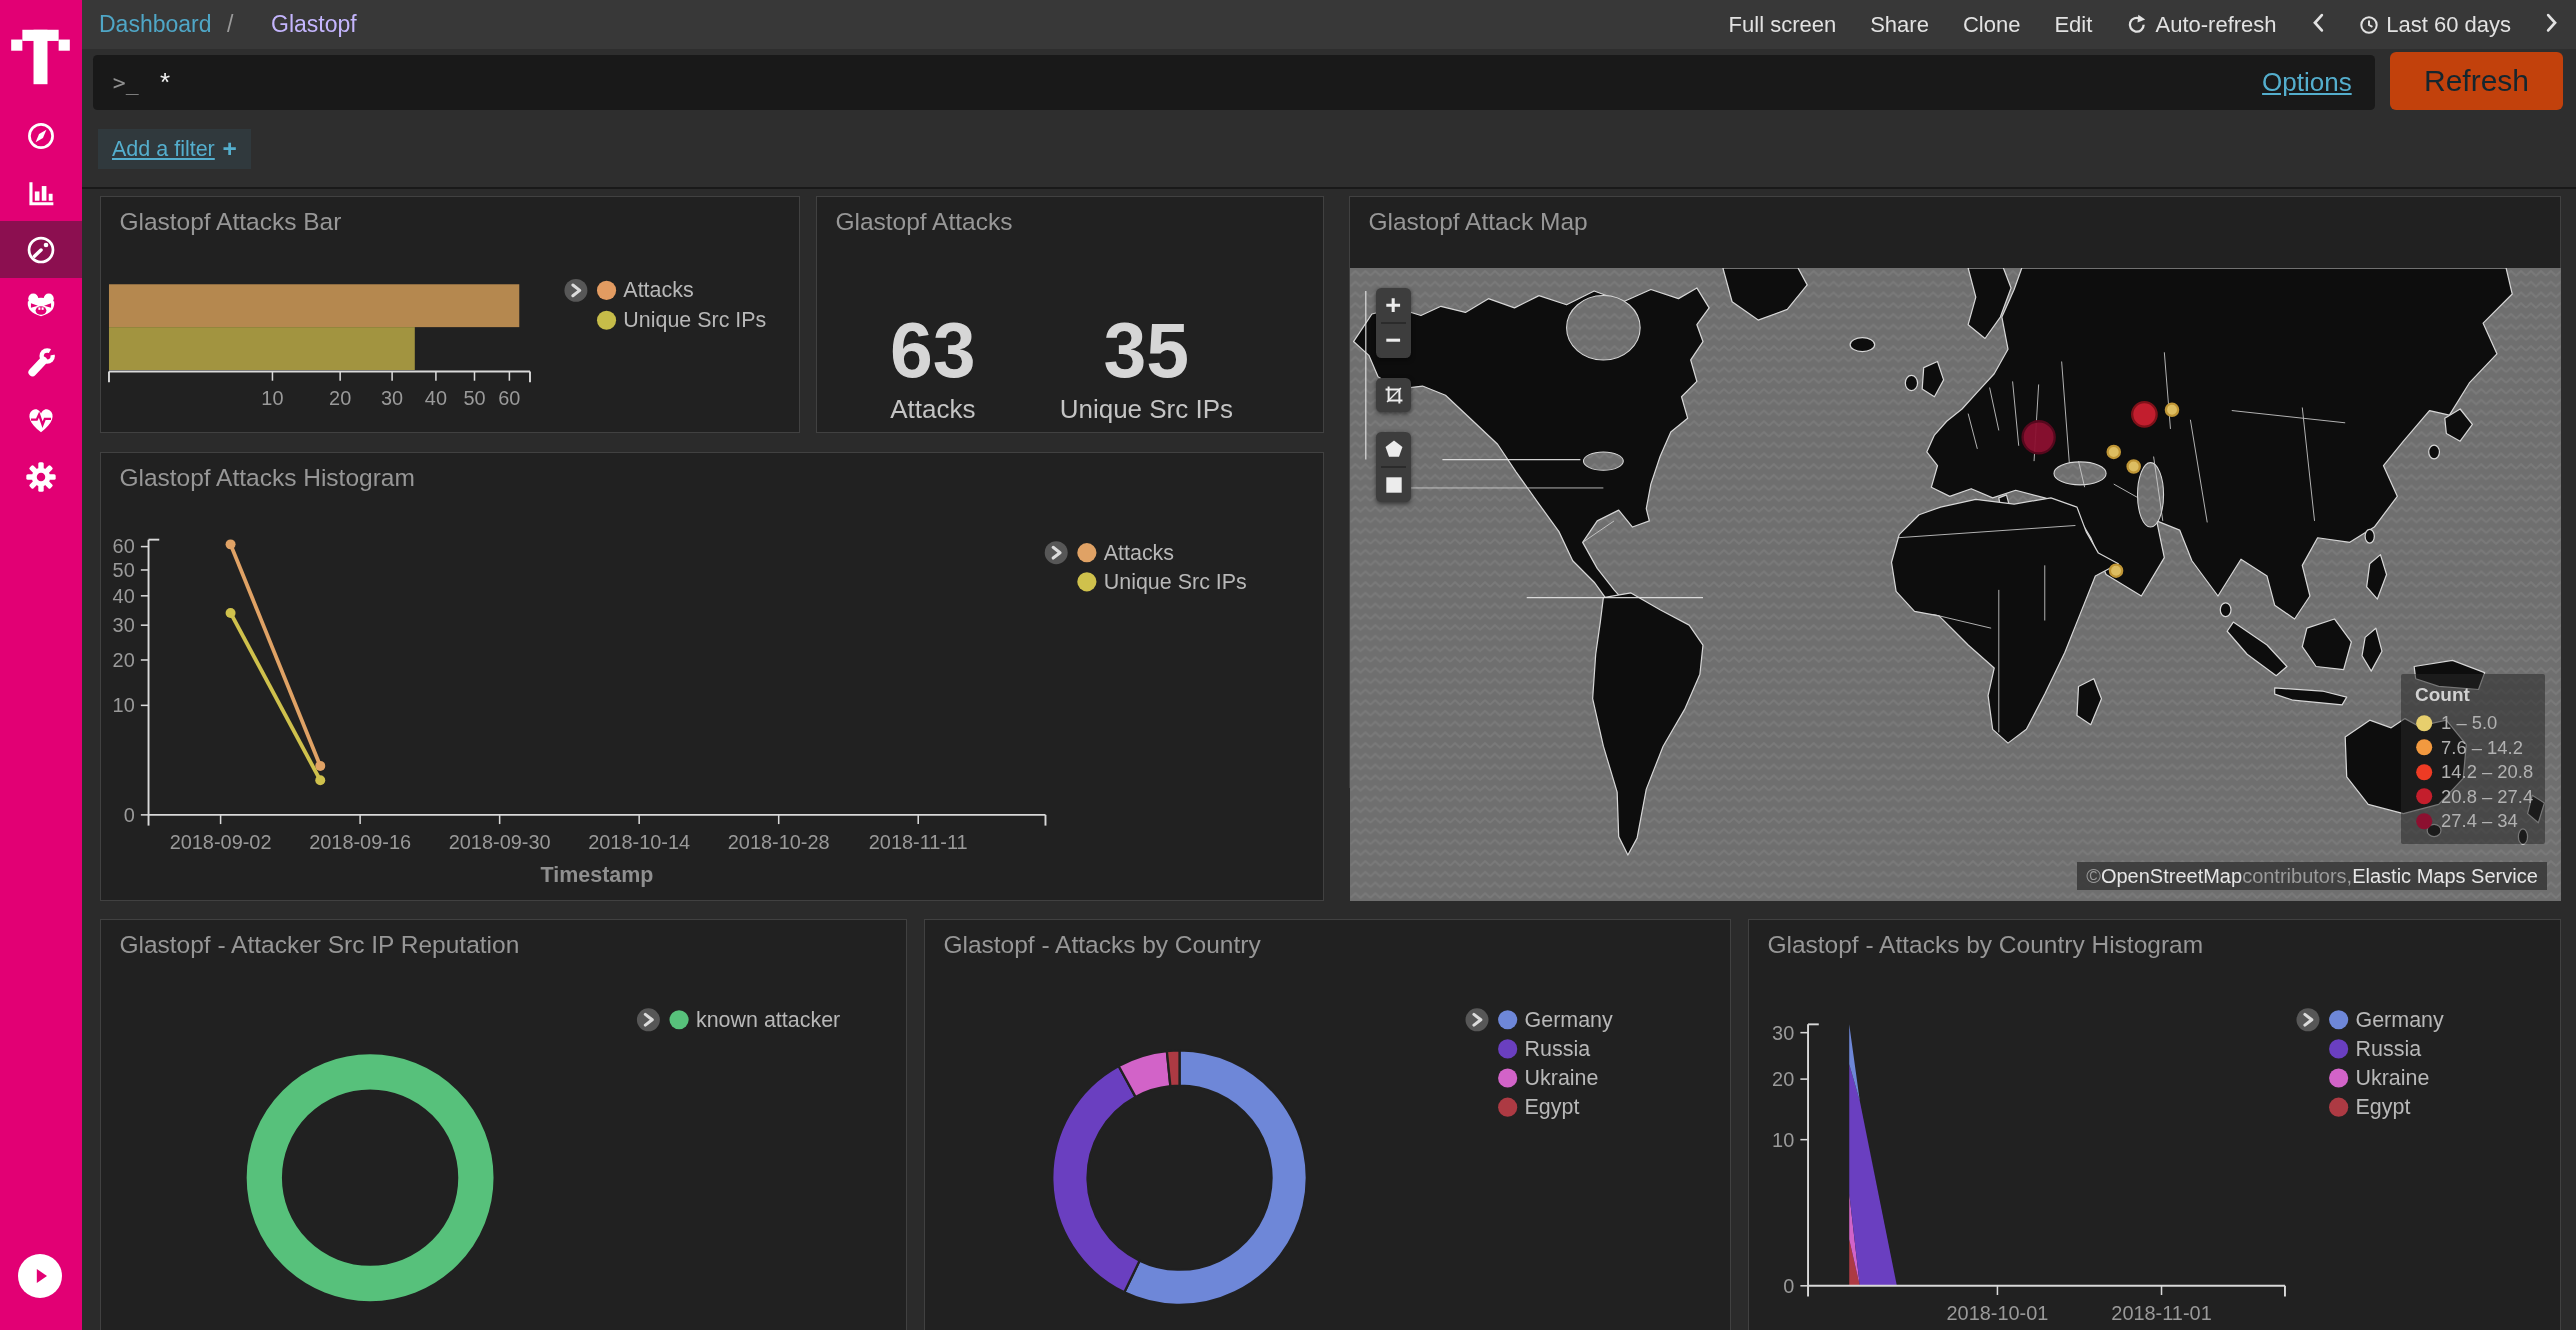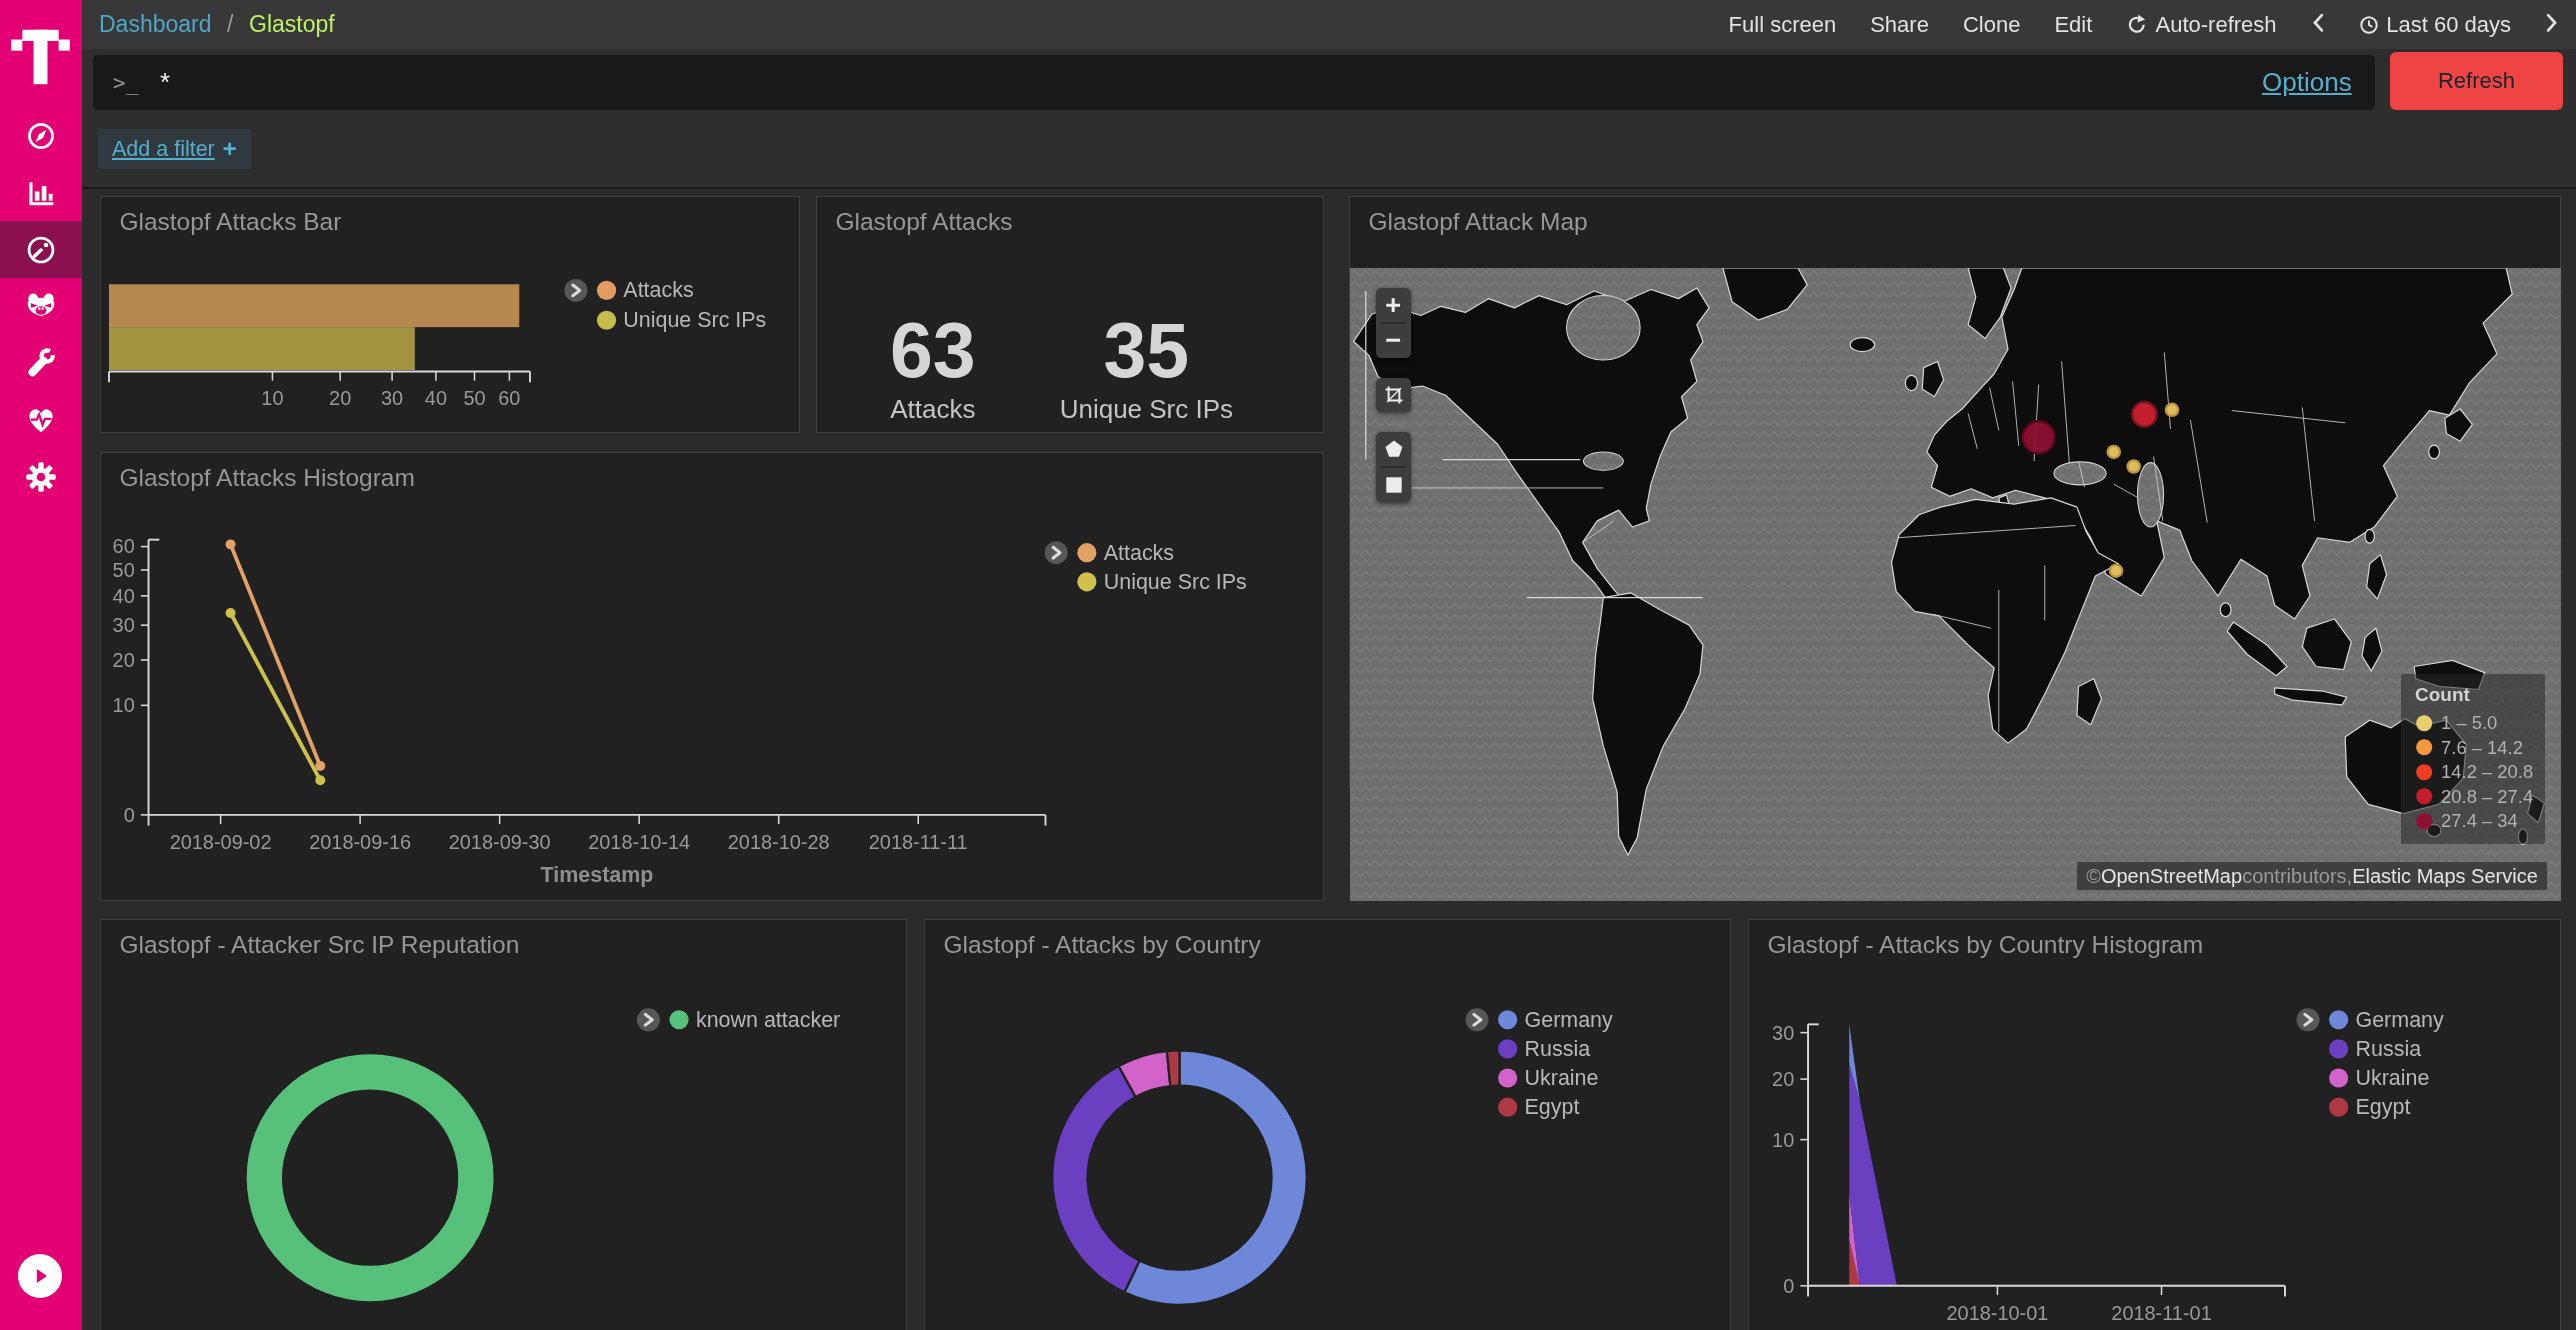--- a/index.html
+++ b/index.html
@@ -12,33 +12,33 @@
   .nav-item { position:absolute; left:0; width:82px; height:57px; display:flex; align-items:center; justify-content:center; }
   .nav-item.active { background:#8c0f50; }
   .expand-btn { position:absolute; left:18.4px; top:1254px; width:44px; height:44px; background:#ffffff; border-radius:50%;
     display:flex; align-items:center; justify-content:center; }
 
   
   #topbar { position:absolute; left:82px; top:0; width:2494px; height:49px; background:#383838; display:flex; align-items:center; }
   .crumbs { margin-left:17px; font-size:23px; }
   .crumb-link { color:#4fa6c6; cursor:pointer; }
   .crumb-sep { color:#9a9a9a; margin:0 9.2px; }
-  .crumb-cur { color:#bef264; }
+  .crumb-cur { color:#c4b5fd;margin-left:22px; }
   .top-menu { margin-left:auto; display:flex; align-items:flex-start; gap:34px; padding-right:17px; color:#e2e2e2; font-size:22px; }
   .top-menu .mi { display:flex; align-items:center; gap:7.7px; cursor:pointer; white-space:nowrap; }
 
   
   #subheader { position:absolute; left:82px; top:49px; width:2494px; height:140px; background:#2e2e2e; border-bottom:2.3px solid #191919; }
   #query-input { position:absolute; left:10.7px; top:6.1px; width:2282px; height:55px; background:#191919; border-radius:4.6px;
     display:flex; align-items:center; }
   .prompt { color:#8f8f8f; font-family:"DejaVu Sans Mono", monospace; font-size:21.5px; margin-left:20px; }
   .qval { color:#f2f2f2; font-size:26px; margin-left:21.5px; }
   .options-link { margin-left:auto; margin-right:23px; color:#54aecd; font-size:26px; cursor:pointer;text-decoration:underline; }
-  #refresh-btn { position:absolute; left:2308px; top:3.1px; width:173px; height:58px; background:#ef4444; border:none; border-radius:6.1px;
-    color:#15262e; font-size:22px; font-family:"Liberation Sans",sans-serif; cursor:pointer; }
+  #refresh-btn { position:absolute; left:2308px; top:3.1px; width:173px; height:58px; background:#c2410c; border:none; border-radius:6.1px;
+    color:#15262e; font-size:30px; font-family:"Liberation Sans",sans-serif; cursor:pointer; }
   #add-filter { position:absolute; left:16px; top:80px; height:40px; padding:0 14px; background:#30393d; display:flex; align-items:center; gap:7.7px; cursor:pointer; }
   #add-filter .lbl { color:#54aecd; font-size:21.5px; text-decoration:underline; }
   #add-filter .plus { color:#54aecd; font-size:24.5px; font-weight:bold; }
 
   
   .panel { position:absolute; background:#212121; border:0.8px solid #414141; }
   .panel-title { position:absolute; left:18.4px; top:10.7px; font-size:24.5px; font-weight:400; color:#979797; white-space:nowrap; }
   #p-bar   { left:100px;  top:196px;  width:700px;  height:237px; }
   #p-metric{ left:816px; top:196px;  width:508px;  height:237px; }
   #p-map   { left:1349px; top:196px;  width:1212px; height:592px; }

